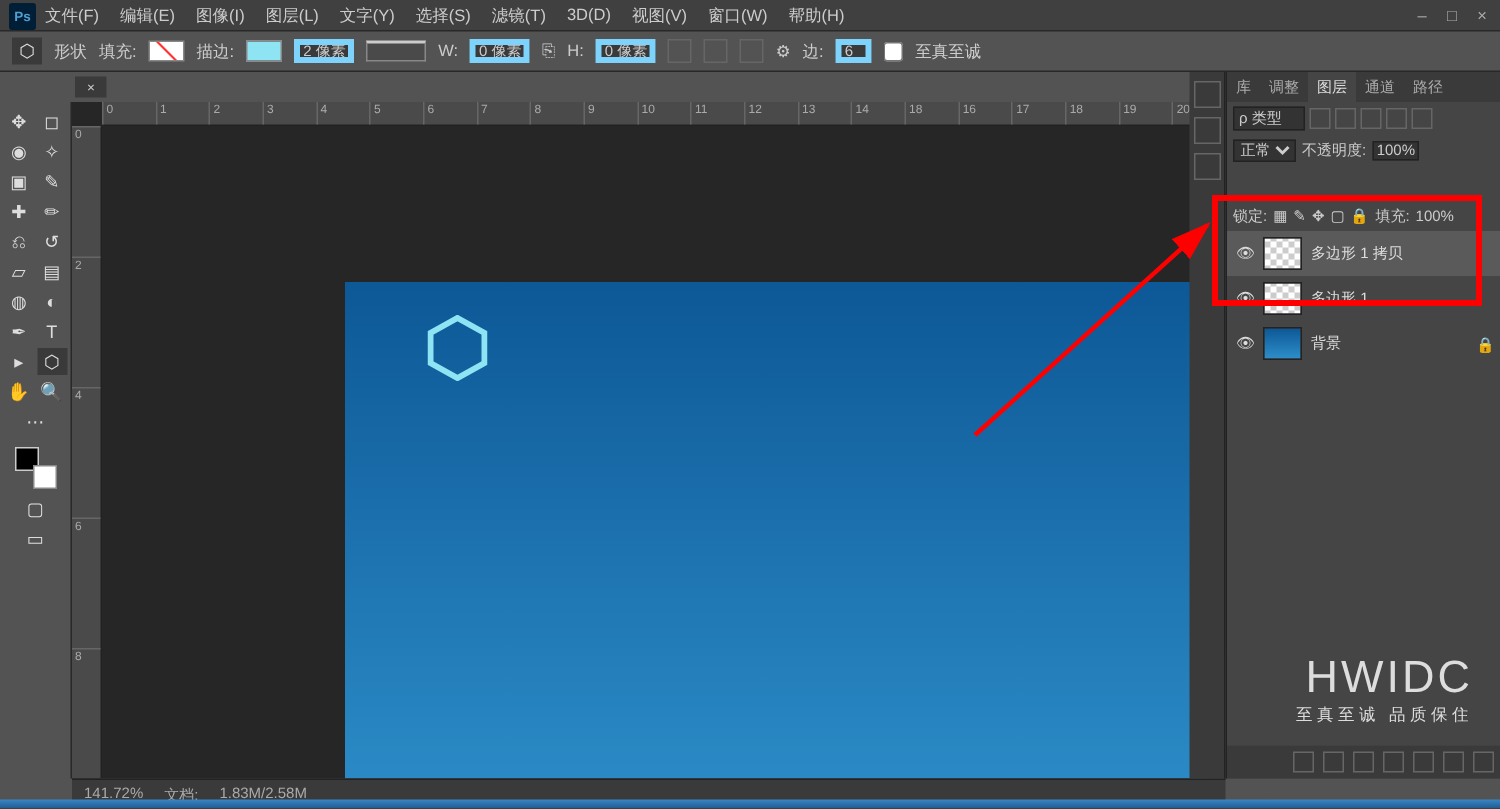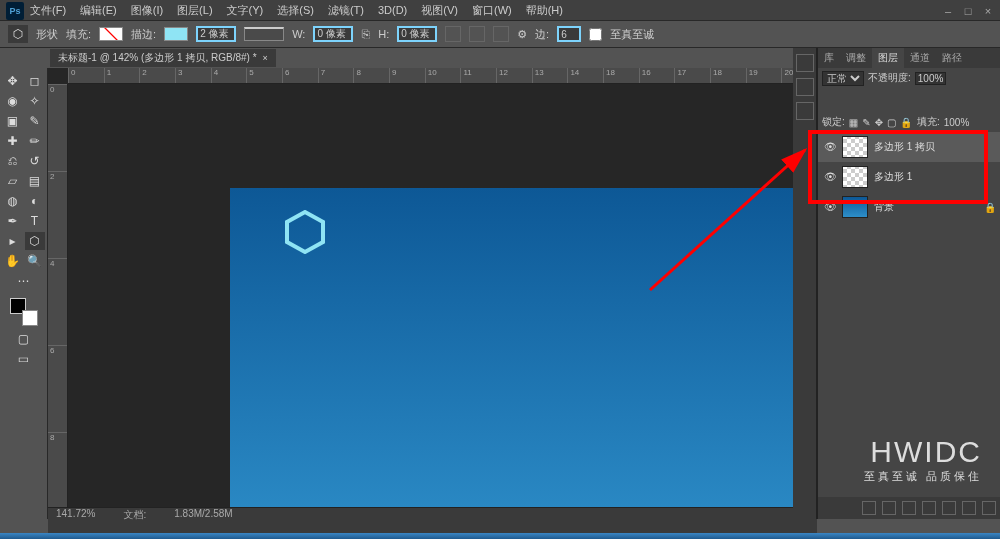--- a/index.html
+++ b/index.html
@@ -3,21 +3,21 @@
 <meta charset="utf-8">
 <style>
 * { margin: 0; padding: 0; box-sizing: border-box; font-family: "Microsoft YaHei", sans-serif; }
 body { background: #535353; width: 1000px; height: 539px; overflow: hidden; position: relative; }
 .menubar { height: 20px; background: #404040; display: flex; align-items: center; padding-left: 30px; gap: 14px; color: #ccc; font-size: 11px; position: absolute; top: 0; left: 0; right: 0; }
 .menubar .ps-logo { position: absolute; left: 6px; top: 2px; width: 18px; height: 18px; background: #001e36; color: #4fa0d3; font-size: 9px; font-weight: bold; display: flex; align-items: center; justify-content: center; border-radius: 2px; }
 .menubar .win { position: absolute; right: 6px; display: flex; gap: 8px; }
 .menubar .win span { width: 12px; height: 10px; color: #aaa; font-size: 11px; text-align: center; cursor: pointer; }
 .optbar { height: 28px; background: #535353; border-top: 1px solid #282828; border-bottom: 1px solid #282828; display: flex; align-items: center; padding: 0 8px; gap: 8px; color: #ccc; font-size: 11px; position: absolute; top: 20px; left: 0; right: 0; }
 .optbar .swatch { width: 24px; height: 14px; border: 1px solid #888; }
-.optbar .field { width: 40px; height: 16px; background: #3a3a3a; border: 2px solid #7dd3fc; color: #ccc; font-size: 10px; padding-left: 2px; }
+.optbar .field { width: 40px; height: 16px; background: #3a3a3a; border: 4px solid #7dd3fc; color: #ccc; font-size: 10px; padding-left: 2px; }
 .optbar .icon-btn { width: 16px; height: 16px; border: 1px solid #666; }
 .tabbar { position: absolute; top: 48px; left: 50px; height: 20px; display: flex; align-items: center; }
 .tab { background: #3a3a3a; color: #ccc; font-size: 10px; padding: 2px 8px; display: flex; align-items: center; gap: 6px; }
 .tab .close { font-size: 9px; }
 .toolbox { position: absolute; left: 0; top: 68px; width: 48px; bottom: 20px; background: #535353; border-right: 1px solid #282828; display: flex; flex-direction: column; align-items: center; padding-top: 4px; }
 .toolbox .row { display: flex; gap: 2px; margin-bottom: 2px; }
 .tool { width: 20px; height: 18px; display: flex; align-items: center; justify-content: center; color: #ddd; font-size: 12px; }
 .tool.sel { background: #3a3a3a; }
 .toolbox .swatches { margin-top: 6px; position: relative; width: 28px; height: 28px; }
 .toolbox .fg { position: absolute; left: 0; top: 0; width: 16px; height: 16px; background: #000; border: 1px solid #ccc; }
@@ -25,21 +25,21 @@
 .canvas-area { position: absolute; left: 48px; top: 68px; right: 183px; bottom: 20px; background: #262626; overflow: hidden; }
 .ruler-h { position: absolute; left: 20px; right: 0; top: 0; height: 16px; background: #4a4a4a; border-bottom: 1px solid #222; display: flex; color: #aaa; font-size: 8px; }
 .ruler-h .tick { flex: 1; border-left: 1px solid #666; padding-left: 2px; }
 .ruler-v { position: absolute; left: 0; top: 16px; bottom: 0; width: 20px; background: #4a4a4a; border-right: 1px solid #222; display: flex; flex-direction: column; color: #aaa; font-size: 8px; }
 .ruler-v .tick { flex: 1; border-top: 1px solid #666; padding-left: 2px; writing-mode: horizontal-tb; }
 .canvas { position: absolute; left: 182px; top: 120px; width: 620px; height: 360px; background: linear-gradient(180deg, #0d5896 0%, #2d8ec9 100%); }
 .hexagon { position: absolute; left: 55px; top: 22px; width: 40px; height: 44px; }
 .hexagon svg { width: 100%; height: 100%; }
 .scrollbar-v { position: absolute; right: 0; top: 16px; bottom: 0; width: 12px; background: #3a3a3a; }
 .scrollbar-v .thumb { position: absolute; top: 60px; width: 100%; height: 140px; background: #666; }
-.zoom-bar { position: absolute; left: 48px; bottom: 0; right: 183px; height: 32px; background: #3a3a3a; display: flex; padding: 0 8px; gap: 28px; color: #aaa; font-size: 10px; border-top: 1px solid #222; }
+.zoom-bar { position: absolute; left: 48px; bottom: 0; right: 183px; height: 20px; background: #3a3a3a; display: flex; align-items: center; padding: 0 8px; gap: 14px; color: #aaa; font-size: 10px; border-top: 1px solid #222; }
 .panels { position: absolute; right: 0; top: 48px; bottom: 20px; width: 183px; background: #454545; border-left: 1px solid #222; display: flex; flex-direction: column; }
 .panel-tabs { height: 20px; display: flex; background: #3a3a3a; color: #aaa; font-size: 10px; }
 .panel-tabs .ptab { padding: 3px 6px; }
 .panel-tabs .ptab.active { background: #454545; color: #ddd; }
 .search-row { height: 22px; display: flex; align-items: center; padding: 0 4px; gap: 3px; }
 .search-row .sf { background: #333; border: 1px solid #222; height: 16px; color: #ccc; font-size: 10px; padding: 0 3px; }
 .search-row .icon { width: 14px; height: 14px; border: 1px solid #666; }
 .blend-row { height: 20px; display: flex; align-items: center; padding: 0 4px; gap: 4px; color: #ccc; font-size: 10px; }
 .blend-row select { background: #333; color: #ccc; font-size: 10px; border: 1px solid #222; }
 .blend-row .opv { border: 1px solid #222; background: #333; padding: 0 2px; }
@@ -104,21 +104,20 @@
   <div class="icon-btn"></div>
   <span>⚙</span>
   <span>边:</span>
   <input class="field" style="width: 24px;" value="6">
   <input type="checkbox" style="">
   <span>至真至诚</span>
 </div>
 
 <div class="tabbar">
   <div class="tab">
-    <span>未标题-1 @ 142% (多边形 1 拷贝, RGB/8#) *</span>
     <span class="close">×</span>
   </div>
 </div>
 
 <div class="toolbox">
   <div class="row">
       <div class="tool">✥</div>
       <div class="tool">◻</div>
     </div>
   <div class="row">
@@ -228,20 +227,28 @@
 </div>
 
 <div class="panels">
   <div class="panel-tabs">
     <div class="ptab">库</div>
     <div class="ptab">调整</div>
     <div class="ptab active">图层</div>
     <div class="ptab">通道</div>
     <div class="ptab">路径</div>
   </div>
+  <div class="search-row">
+    <div class="sf" style="width:48px">ρ 类型</div>
+    <div class="icon"></div>
+    <div class="icon"></div>
+    <div class="icon"></div>
+    <div class="icon"></div>
+    <div class="icon"></div>
+  </div>
   <div class="blend-row">
     <select><option>正常</option></select>
     <span>不透明度:</span>
     <span class="opv">100%</span>
   </div>
   <div class="lock-row">
     <span>锁定:</span>
     <span>▦</span>
     <span>✎</span>
     <span>✥</span>

